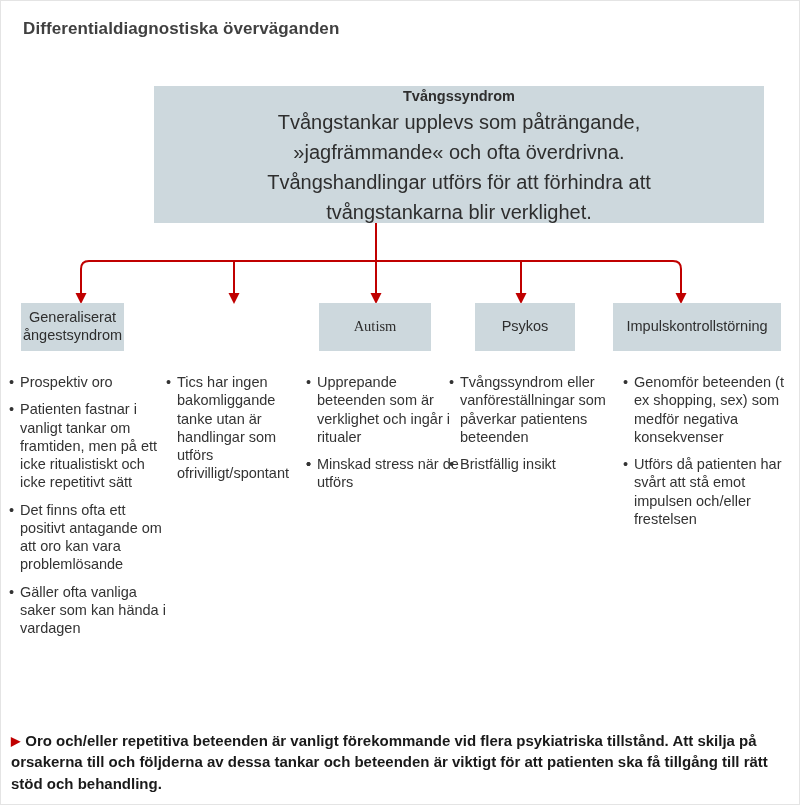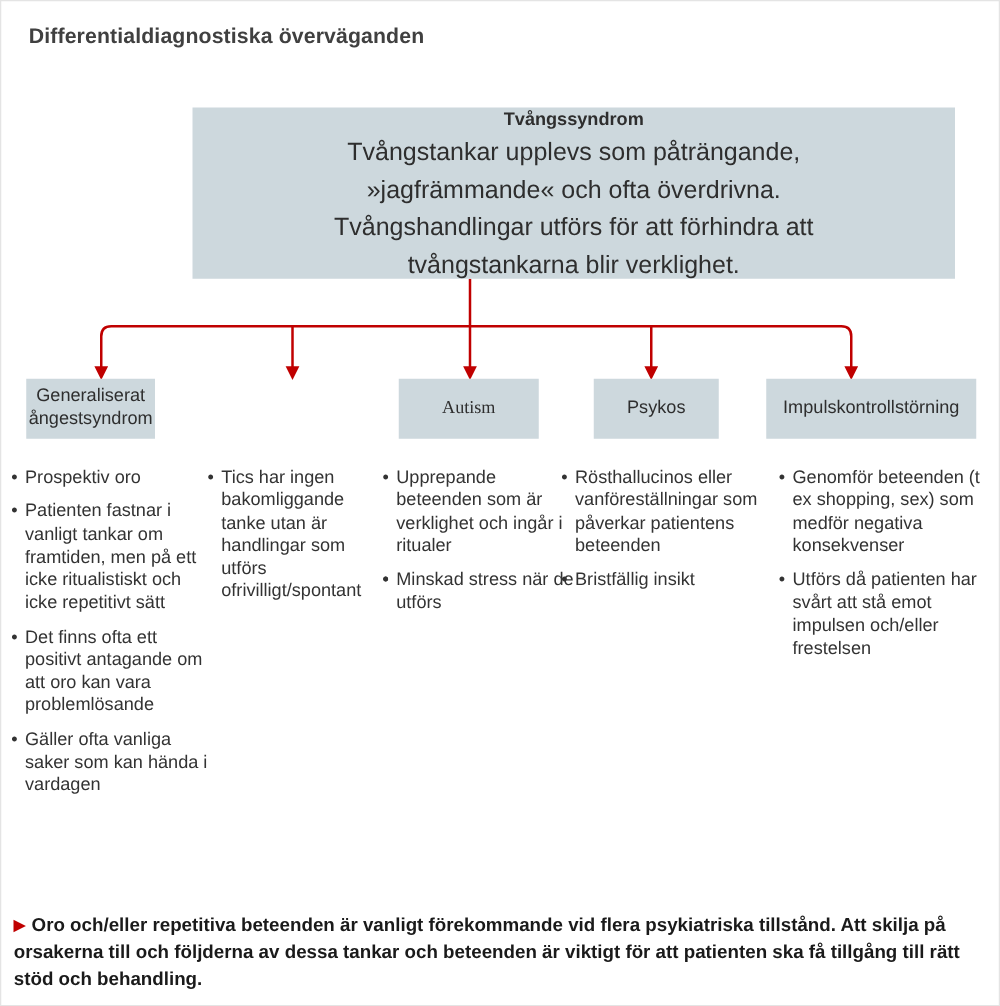--- a/index.html
+++ b/index.html
@@ -102,21 +102,21 @@
     </ul>
   <ul class="blist l2">
       <li><span class="b">•</span><span>Tics har ingen bakomliggande tanke utan är handlingar som utförs ofrivilligt/spontant</span></li>
     </ul>
   <ul class="blist l3">
       <li><span class="b">•</span><span>Upprepande beteenden som är verklighet och ingår i ritualer</span></li>
       <li><span class="b">•</span></li>
       <li><span class="b">•</span><span>Minskad stress när de utförs</span></li>
     </ul>
   <ul class="blist l4">
-      <li><span class="b">•</span><span>Rösthallucinos eller vanföreställningar som påverkar patientens beteenden</span></li>
+      <li><span class="b">•</span><span>Tvångssyndrom eller vanföreställningar som påverkar patientens beteenden</span></li>
       <li><span class="b">•</span><span>Bristfällig insikt</span></li>
     </ul>
   <ul class="blist l5">
       <li><span class="b">•</span><span>Genomför beteenden (t ex shopping, sex) som medför negativa konsekvenser</span></li>
       <li><span class="b">•</span><span>Utförs då patienten har svårt att stå emot impulsen och/eller frestelsen</span></li>
     </ul>
 
   <p class="footer"><span class="marker">▶</span><span>Oro och/eller repetitiva beteenden är vanligt förekommande vid flera psykiatriska tillstånd. Att skilja på orsakerna till och följderna av dessa tankar och beteenden är viktigt för att patienten ska få tillgång till rätt stöd och behandling.</span></p>
 
 </div>

